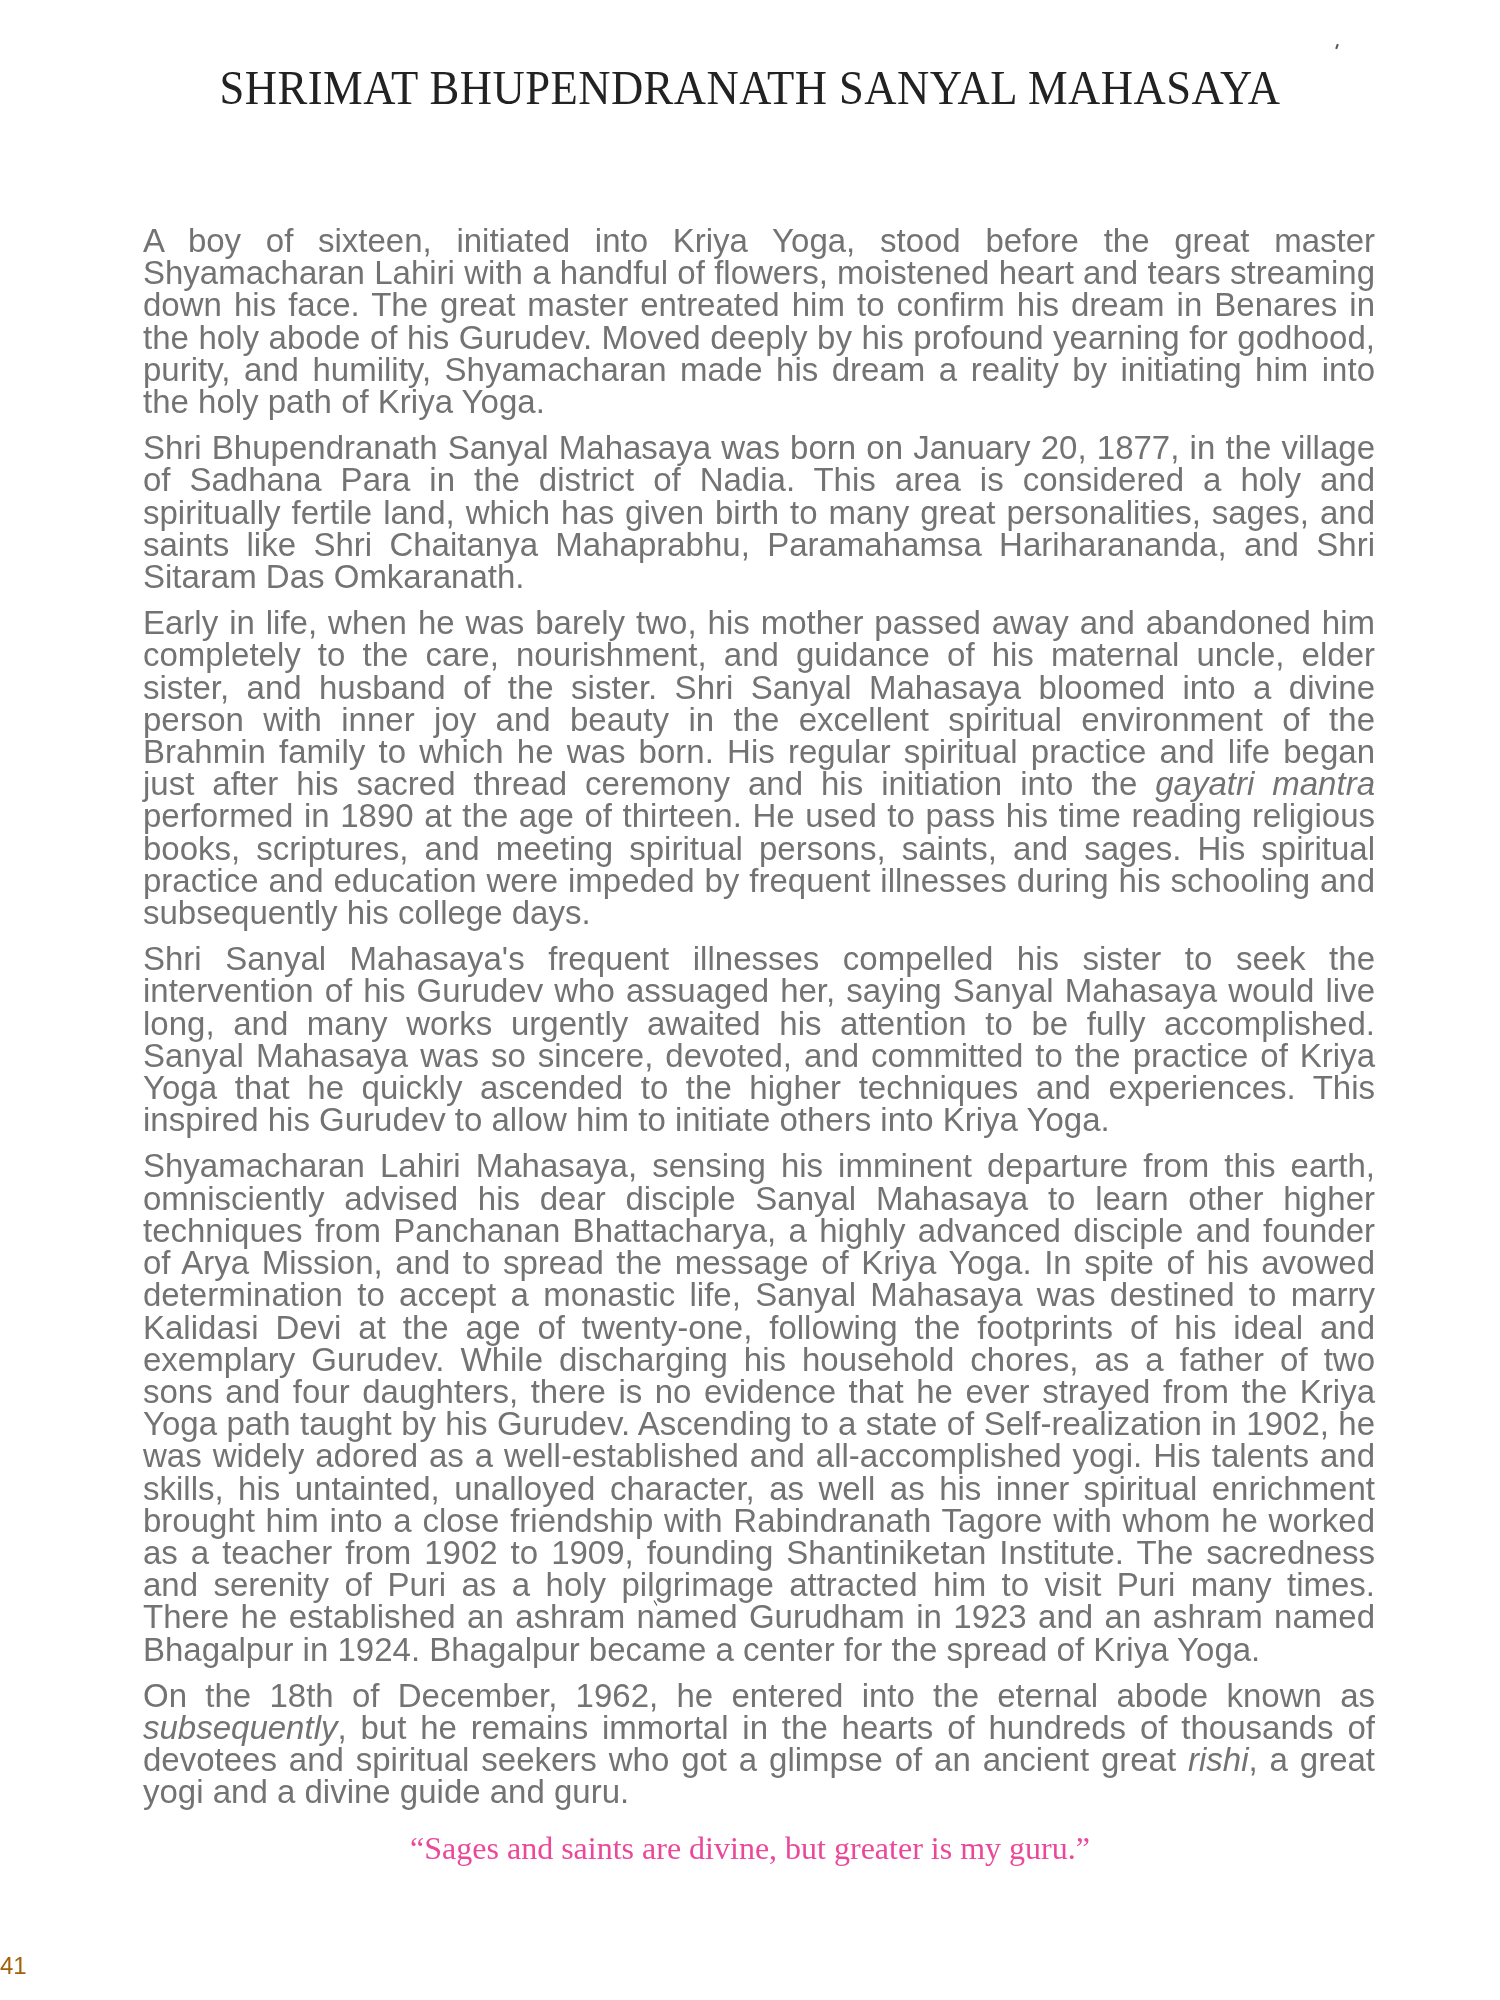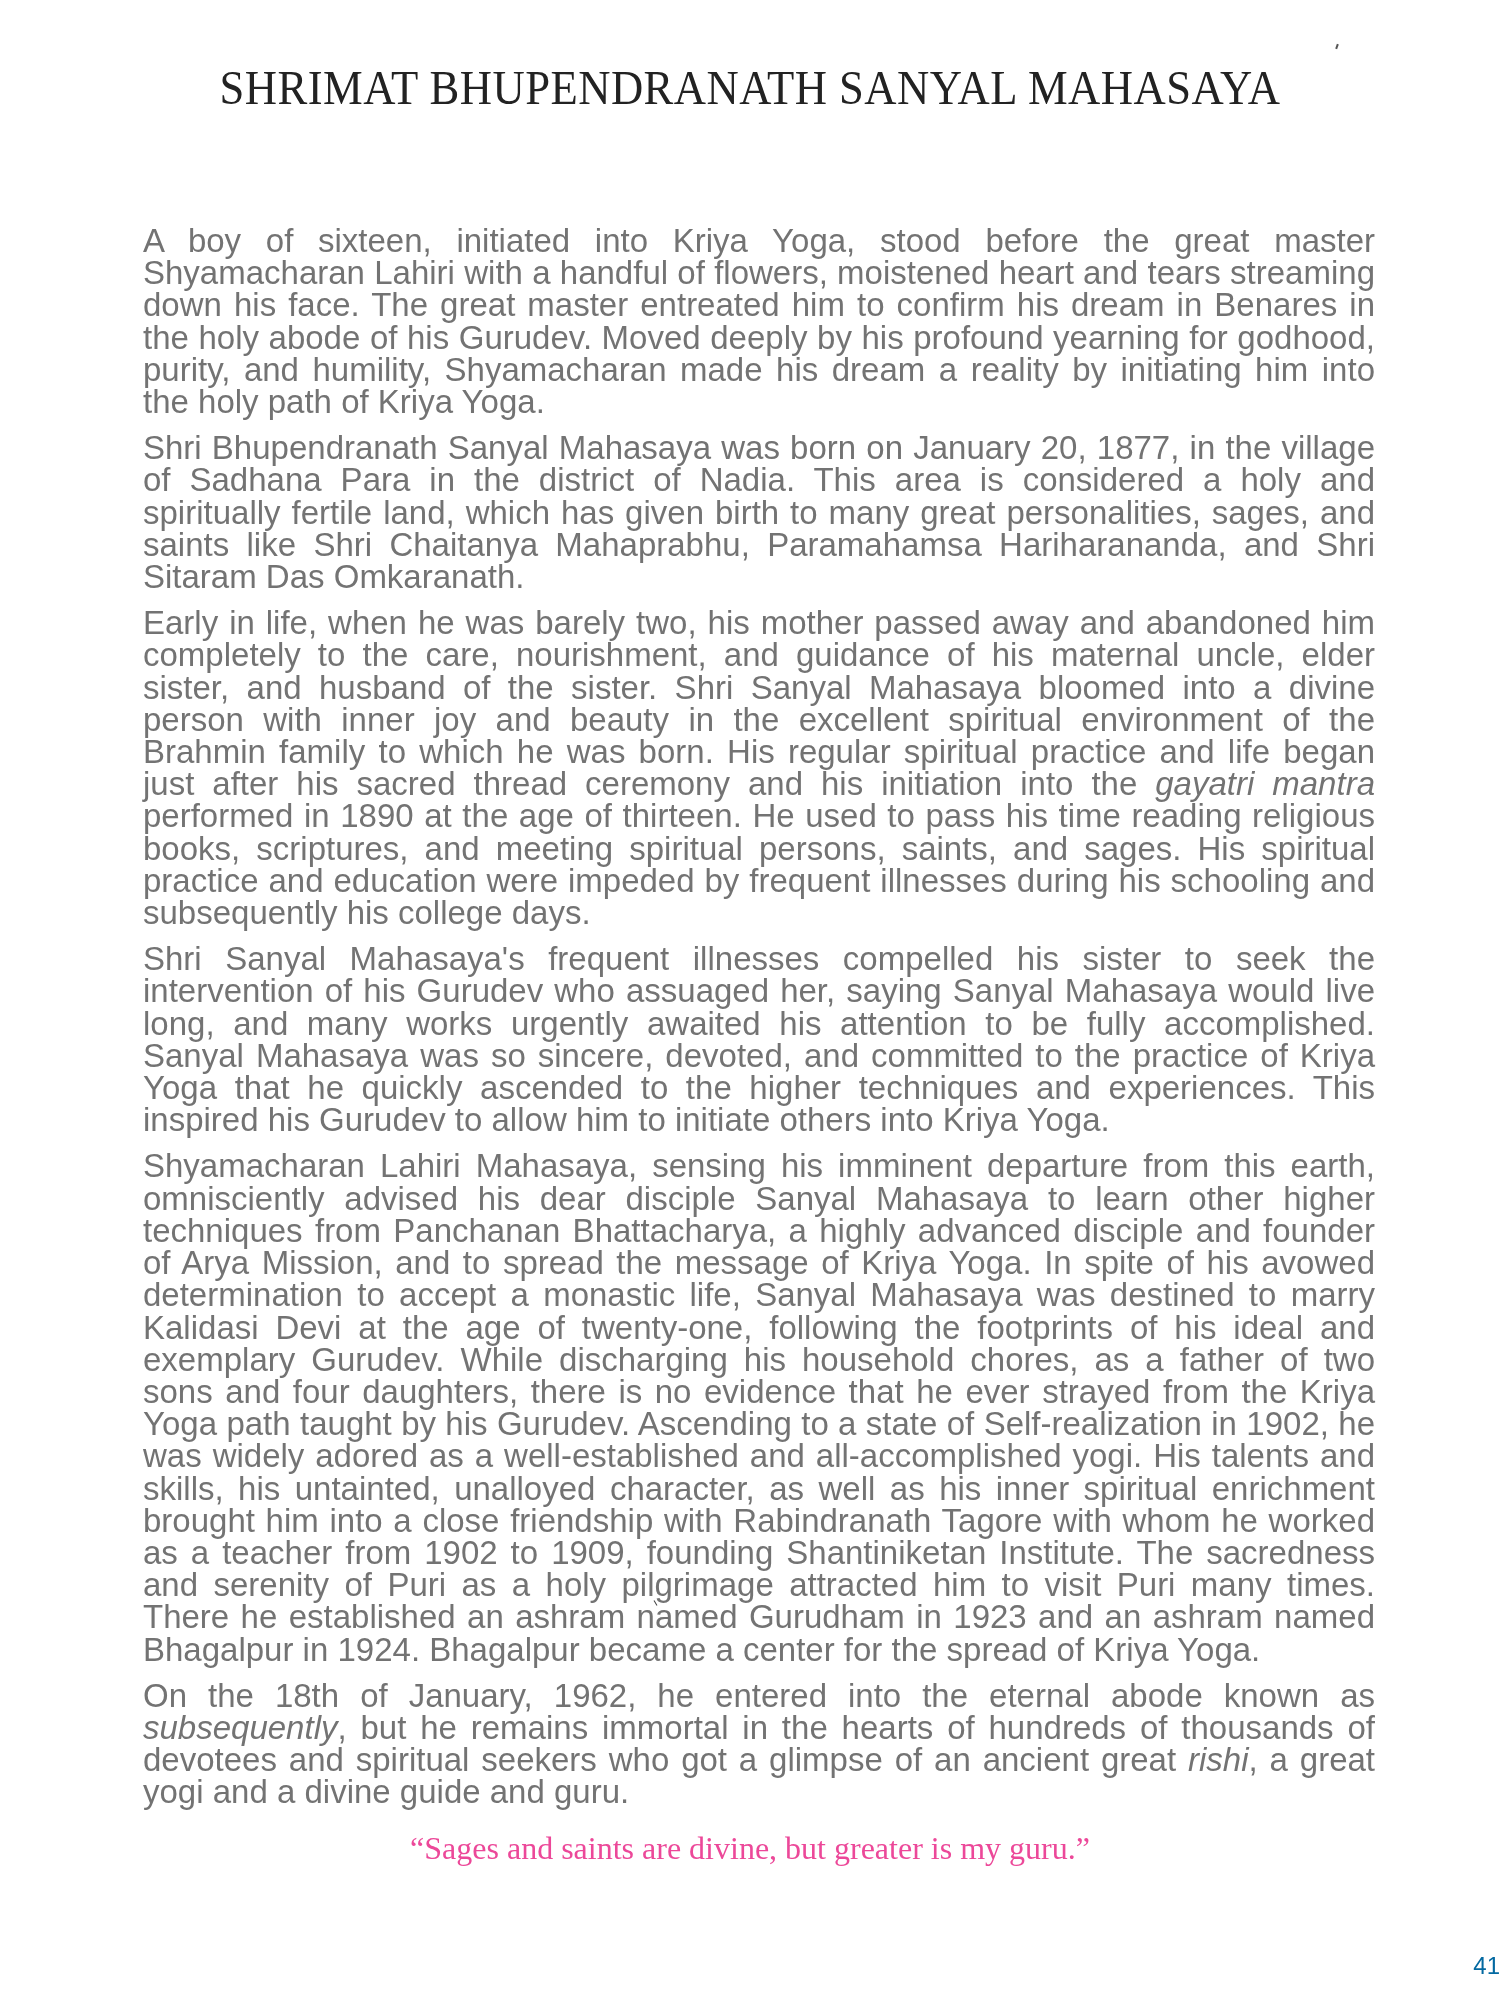--- a/index.html
+++ b/index.html
@@ -74,40 +74,40 @@
       color: #7a1414;
       font-size: 32px;
       line-height: 40px;
     }
     .quote-block div { margin: 0; }
     .page-number {
       position: absolute;
       left: 0;
       width: 1500px;
       top: 1952px;
-      text-align: right;
+      text-align: left;
       font-family: "Liberation Sans", "DejaVu Sans", sans-serif;
       font-size: 24px;
-      color: #0369a1;
+      color: #a16207;
     }
   </style>
 </head>
 <body>
 
 <div class="stray-mark"></div>
 
 <h1 class="page-title">SHRIMAT BHUPENDRANATH SANYAL MAHASAYA</h1>
 
 <div class="body-text">
   <p><span>A boy of sixteen, initiated into Kriya Yoga, stood before the great master Shyamacharan Lahiri with a handful of flowers, moistened heart and tears streaming down his face. The great master entreated him to confirm his dream in Benares in the holy abode of his Gurudev. Moved deeply by his profound yearning for godhood, purity, and humility, Shyamacharan made his dream a reality by initiating him into the holy path of Kriya Yoga.</span></p>
   <p><span>Shri Bhupendranath Sanyal Mahasaya was born on January 20, 1877, in the village of Sadhana Para in the district of Nadia. This area is considered a holy and spiritually fertile land, which has given birth to many great personalities, sages, and saints like Shri Chaitanya Mahaprabhu, Paramahamsa Hariharananda, and Shri Sitaram Das Omkaranath.</span></p>
   <p><span>Early in life, when he was barely two, his mother passed away and abandoned him completely to the care, nourishment, and guidance of his maternal uncle, elder sister, and husband of the sister. Shri Sanyal Mahasaya bloomed into a divine person with inner joy and beauty in the excellent spiritual environment of the Brahmin family to which he was born. His regular spiritual practice and life began just after his sacred thread ceremony and his initiation into the </span><em>gayatri mantra</em><span> performed in 1890 at the age of thirteen. He used to pass his time reading religious books, scriptures, and meeting spiritual persons, saints, and sages. His spiritual practice and education were impeded by frequent illnesses during his schooling and subsequently his college days.</span></p>
   <p><span>Shri Sanyal Mahasaya's frequent illnesses compelled his sister to seek the intervention of his Gurudev who assuaged her, saying Sanyal Mahasaya would live long, and many works urgently awaited his attention to be fully accomplished. Sanyal Mahasaya was so sincere, devoted, and committed to the practice of Kriya Yoga that he quickly ascended to the higher techniques and experiences. This inspired his Gurudev to allow him to initiate others into Kriya Yoga.</span></p>
   <p><span>Shyamacharan Lahiri Mahasaya, sensing his imminent departure from this earth, omnisciently advised his dear disciple Sanyal Mahasaya to learn other higher techniques from Panchanan Bhattacharya, a highly advanced disciple and founder of Arya Mission, and to spread the message of Kriya Yoga. In spite of his avowed determination to accept a monastic life, Sanyal Mahasaya was destined to marry Kalidasi Devi at the age of twenty-one, following the footprints of his ideal and exemplary Gurudev. While discharging his household chores, as a father of two sons and four daughters, there is no evidence that he ever strayed from the Kriya Yoga path taught by his Gurudev. Ascending to a state of Self-realization in 1902, he was widely adored as a well-established and all-accomplished yogi. His talents and skills, his untainted, unalloyed character, as well as his inner spiritual enrichment brought him into a close friendship with Rabindranath Tagore with whom he worked as a teacher from 1902 to 1909, founding Shantiniketan Institute. The sacredness and serenity of Puri as a holy pilgrimage attracted him to visit Puri many times. There he established an ashram named Gurudham in 1923 and an ashram named Bhagalpur in 1924. Bhagalpur became a center for the spread of Kriya Yoga.</span></p>
-  <p><span>On the 18th of January, 1962, he entered into the eternal abode known as </span><em>subsequently</em><span>, but he remains immortal in the hearts of hundreds of thousands of devotees and spiritual seekers who got a glimpse of an ancient great </span><em>rishi</em><span>, a great yogi and a divine guide and guru.</span></p>
+  <p><span>On the 18th of December, 1962, he entered into the eternal abode known as </span><em>subsequently</em><span>, but he remains immortal in the hearts of hundreds of thousands of devotees and spiritual seekers who got a glimpse of an ancient great </span><em>rishi</em><span>, a great yogi and a divine guide and guru.</span></p>
 </div>
 
 <div class="stray-tick"></div>
 
 <div class="quote-block" style="color: #ec4899;">
   <div>“Sages and saints are divine, but greater is my guru.”</div>
 </div>
 
 <div class="page-number">41</div>
 

